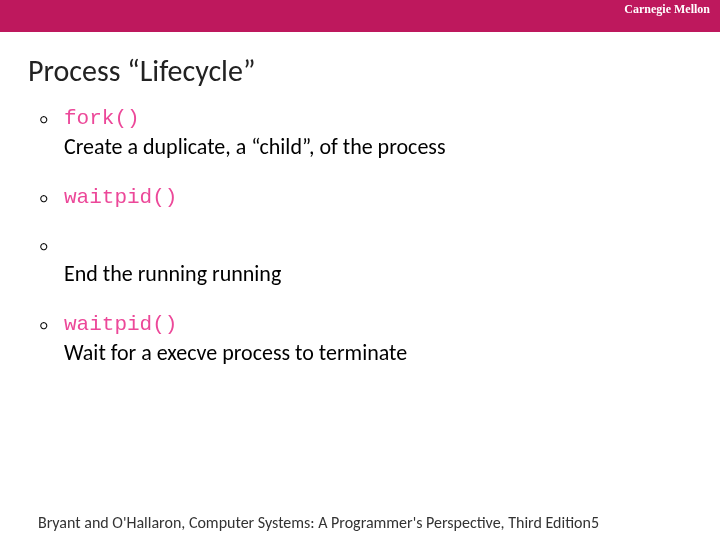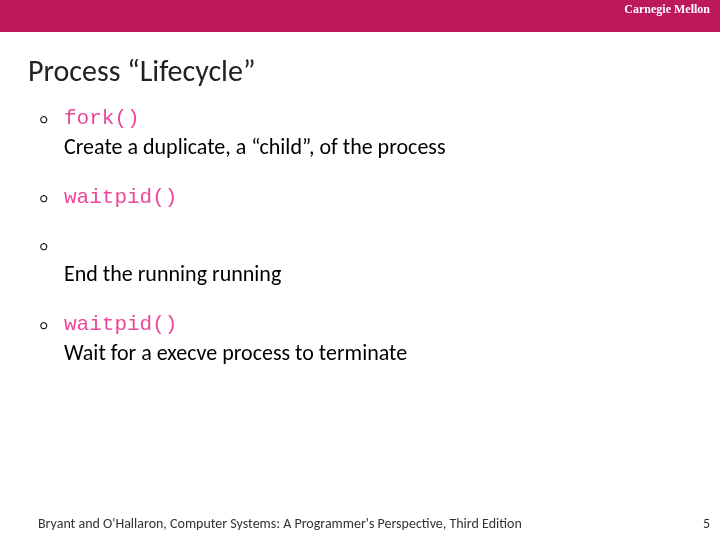--- a/index.html
+++ b/index.html
@@ -58,22 +58,21 @@
     font-size: 22px;
     color: #000;
     margin-top: 2px;
   }
   .footer {
     position: absolute;
     bottom: 8px;
     left: 10px;
     right: 10px;
     display: flex;
-    justify-content: space-between;
-    font-size: 14px;
+    font-size: 16px;
     color: #333;
     padding-left: 28px;
   }
 </style>
 </head>
 <body>
 
 <div class="topbar">
   <div class="brand">Carnegie Mellon</div>
 </div>

